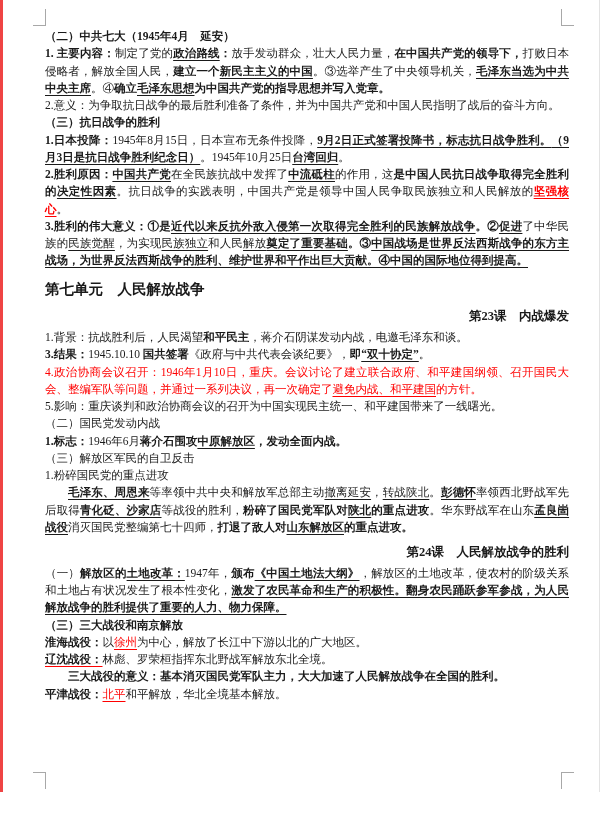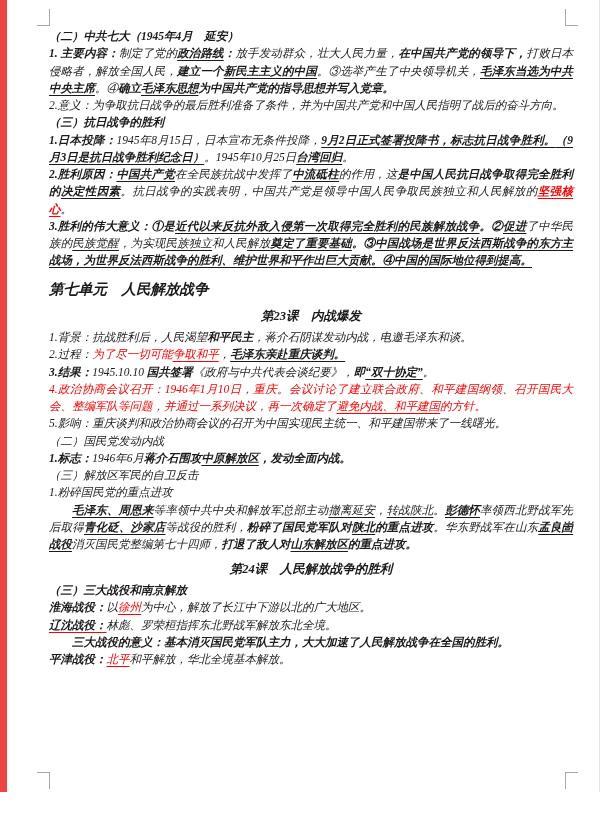--- a/index.html
+++ b/index.html
@@ -8,45 +8,44 @@
     --mark:#a8a8a8;
   }
   html,body{margin:0;padding:0;background:#ffffff;}
   .page{
     position:relative;
     width:600px;height:792px;
     background:#ffffff;
     overflow:hidden;
     font-family:"Liberation Serif","DejaVu Serif",serif;
     color:var(--ink);
-    border-left:7px solid #ef4444;
+    border-left:3px solid #ef4444;
     border-right:1px solid #e3e3e3;
     box-sizing:border-box;
-    font-style:italic;
   }
   
   .mark{position:absolute;width:12px;height:16px;}
   .mark.tl{left:30px;top:9px;border-right:1px solid var(--mark);border-bottom:1px solid var(--mark);}
   .mark.tr{left:558px;top:9px;border-left:1px solid var(--mark);border-bottom:1px solid var(--mark);}
   .mark.bl{left:30px;top:772px;border-right:1px solid var(--mark);border-top:1px solid var(--mark);}
   .mark.br{left:558px;top:772px;border-left:1px solid var(--mark);border-top:1px solid var(--mark);}
 
   .text-area{
     position:absolute;left:42px;top:28px;width:524px;
     font-size:11.5px;line-height:1.5;
     text-align:justify;
   }
   .para{margin:0;}
   .indent{text-indent:2em;}
   .center-lg{
     text-align:left;font-weight:bold;font-size:14.5px;
     margin:9px 0 5px 0;text-indent:0;
   }
   .center{
-    text-align:center;font-weight:bold;font-size:12.5px;
+    text-align:right;font-weight:bold;font-size:12.5px;
     margin:7px 0 3px 0;text-indent:0;
   }
   .b{font-weight:bold;}
   .u{text-decoration:underline;text-underline-offset:2.5px;}
   .r{color:var(--red);}
   .ru{text-decoration:underline;text-decoration-color:var(--red);text-underline-offset:2.5px;}
 </style>
 </head>
 <body>
 
@@ -59,29 +58,29 @@
       <div class="para"><span class="b">（二）中共七大（1945年4月　延安）</span></div>
       <div class="para"><span class="b">1. 主要内容：</span><span>制定了党的</span><span class="b u">政治路线</span><span class="b">：</span><span>放手发动群众，壮大人民力量，</span><span class="b">在中国共产党的领导下，</span><span>打败日本侵略者，解放全国人民，</span><span class="b">建立一个</span><span class="b u">新民主主义的中国</span><span>。③选举产生了中央领导机关，</span><span class="b u">毛泽东当选为中共中央主席</span><span>。④</span><span class="b">确立</span><span class="b u">毛泽东思想</span><span class="b">为中国共产党的指导思想并写入党章。</span></div>
       <div class="para"><span>2.意义：为争取抗日战争的最后胜利准备了条件，并为中国共产党和中国人民指明了战后的奋斗方向。</span></div>
       <div class="para"><span class="b">（三）抗日战争的胜利</span></div>
       <div class="para"><span class="b">1.日本投降：</span><span>1945年8月15日，日本宣布无条件投降，</span><span class="b u">9月2日正式签署投降书，标志抗日战争胜利。</span><span class="b u">（9月3日是抗日战争胜利纪念日）</span><span>。1945年10月25日</span><span class="b u">台湾回归</span><span>。</span></div>
       <div class="para"><span class="b">2.胜利原因：</span><span class="b u">中国共产党</span><span>在全民族抗战中发挥了</span><span class="b u">中流砥柱</span><span>的作用，这</span><span class="b">是中国人民抗日战争取得完全胜利的</span><span class="b u">决定性因素</span><span>。抗日战争的实践表明，中国共产党是领导中国人民争取民族独立和人民解放的</span><span class="b r u">坚强核心</span><span>。</span></div>
       <div class="para"><span class="b">3.胜利的伟大意义：</span><span class="b">①是</span><span class="b u">近代以来反抗外敌入侵第一次取得完全胜利的民族解放战争</span><span class="b">。②</span><span class="b u">促进</span><span>了中华民族的</span><span class="u">民族觉醒</span><span>，为实现</span><span class="u">民族独立</span><span>和人民</span><span class="u">解放</span><span class="b u">奠定了重要基础</span><span class="b">。③</span><span class="b u">中国战场是世界反法西斯战争的东方主战场，为世界反法西斯战争的胜利、维护世界和平作出巨大贡献。④中国的国际地位得到提高。</span></div>
       <div class="para center-lg"><span>第七单元　人民解放战争</span></div>
       <div class="para center"><span>第23课　内战爆发</span></div>
       <div class="para"><span>1.背景：抗战胜利后，人民渴望</span><span class="b">和平民主</span><span>，蒋介石阴谋发动内战，电邀毛泽东和谈。</span></div>
-      <div class="para"><span>2.过程：</span><span class="r">为了尽一切可能</span><span class="r u">争取和平</span><span>，</span><span class="b u">毛泽东亲赴重庆谈判。</span></div>
       <div class="para"><span class="b">3.结果：</span><span>1945.10.10 </span><span class="b">国共签署</span><span>《政府与中共代表会谈纪要》，</span><span class="b">即</span><span class="b u">“双十协定”</span><span>。</span></div>
       <div class="para"><span class="r">4.政治协商会议召开：1946年1月10日，重庆。会议讨论了建立联合政府、和平建国纲领、召开国民大会、整编军队等问题，并通过一系列决议，再一次确定了</span><span class="r u">避免内战、和平建国</span><span class="r">的方针。</span></div>
       <div class="para"><span>5.影响：重庆谈判和政治协商会议的召开为中国实现民主统一、和平建国带来了一线曙光。</span></div>
       <div class="para"><span>（二）国民党发动内战</span></div>
       <div class="para"><span class="b">1.标志：</span><span>1946年6月</span><span class="b">蒋介石围攻</span><span class="b u">中原解放区</span><span class="b">，发动全面内战。</span></div>
       <div class="para"><span>（三）解放区军民的自卫反击</span></div>
       <div class="para"><span>1.粉碎国民党的重点进攻</span></div>
       <div class="para indent"><span class="b u">毛泽东、周恩来</span><span>等率领中共中央和解放军总部主动</span><span class="u">撤离延安</span><span>，</span><span class="u">转战陕北</span><span>。</span><span class="b u">彭德怀</span><span>率领西北野战军先后取得</span><span class="b u">青化砭、沙家店</span><span>等战役的胜利，</span><span class="b">粉碎了国民党军队对</span><span class="b u">陕北</span><span class="b">的重点进攻</span><span>。华东野战军在山东</span><span class="b u">孟良崮战役</span><span>消灭国民党整编第七十四师，</span><span class="b">打退了敌人对</span><span class="b u">山东解放区</span><span class="b">的重点进攻。</span></div>
       <div class="para center"><span>第24课　人民解放战争的胜利</span></div>
+      <div class="para"><span>（一）</span><span class="b">解放区的</span><span class="b u">土地改革：</span><span>1947年，</span><span class="b">颁布</span><span class="b u">《中国土地法大纲》</span><span>，解放区的土地改革，使农村的阶级关系和土地占有状况发生了根本性变化，</span><span class="b u">激发了农民革命和生产的积极性。翻身农民踊跃参军参战，为人民解放战争的胜利提供了重要的人力、物力保障。</span></div>
       <div class="para"><span class="b">（三）三大战役和南京解放</span></div>
       <div class="para"><span class="b">淮海战役：</span><span>以</span><span class="r u">徐州</span><span>为中心，解放了长江中下游以北的广大地区。</span></div>
       <div class="para"><span class="b ru">辽沈战役：</span><span>林彪、罗荣桓指挥东北野战军解放东北全境。</span></div>
       <div class="para indent"><span class="b">三大战役的意义：基本消灭国民党军队主力，大大加速了人民解放战争在全国的胜利。</span></div>
       <div class="para"><span class="b">平津战役：</span><span class="r u">北平</span><span>和平解放，华北全境基本解放。</span></div>
     </div>
 </div>
 
 </body></html>

